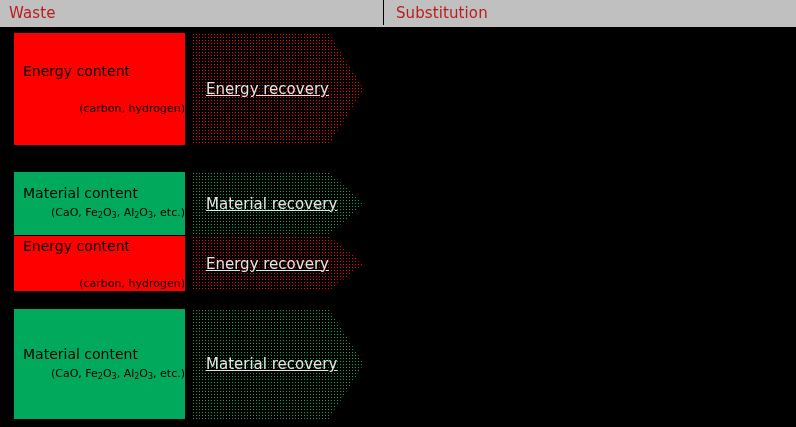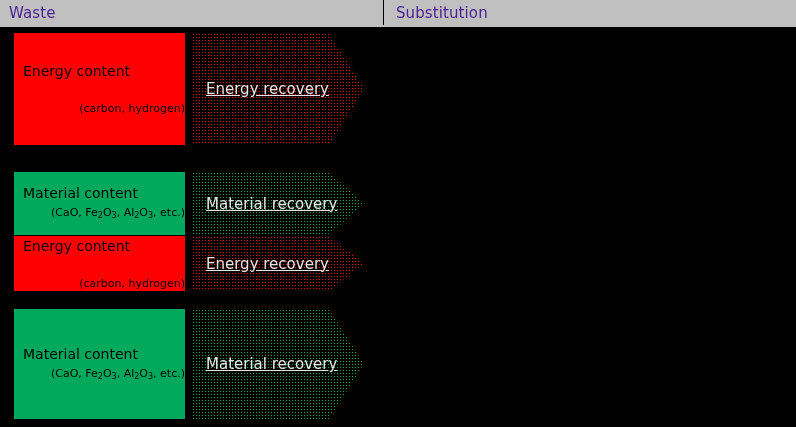--- a/index.html
+++ b/index.html
@@ -33,21 +33,21 @@
     border-bottom: 2px solid #000000;
   }
   .header-cell {
     position: absolute;
     top: 0;
     height: 25px;
     display: flex;
     align-items: center;
     padding-left: 9px;
     font-size: 15px;
-    color: #4c1d95;
+    color: #b91c1c;
     letter-spacing: 0.1px;
     white-space: nowrap;
   }
   .header-cell.divided { border-left: 1px solid #000000; }
   #hc-waste       { left: 0px;   width: 383px; }
   #hc-subst       { left: 383px; width: 206px; padding-left: 12px; }
   #hc-examples    { left: 589px; width: 207px; }
 
   
   .box {

